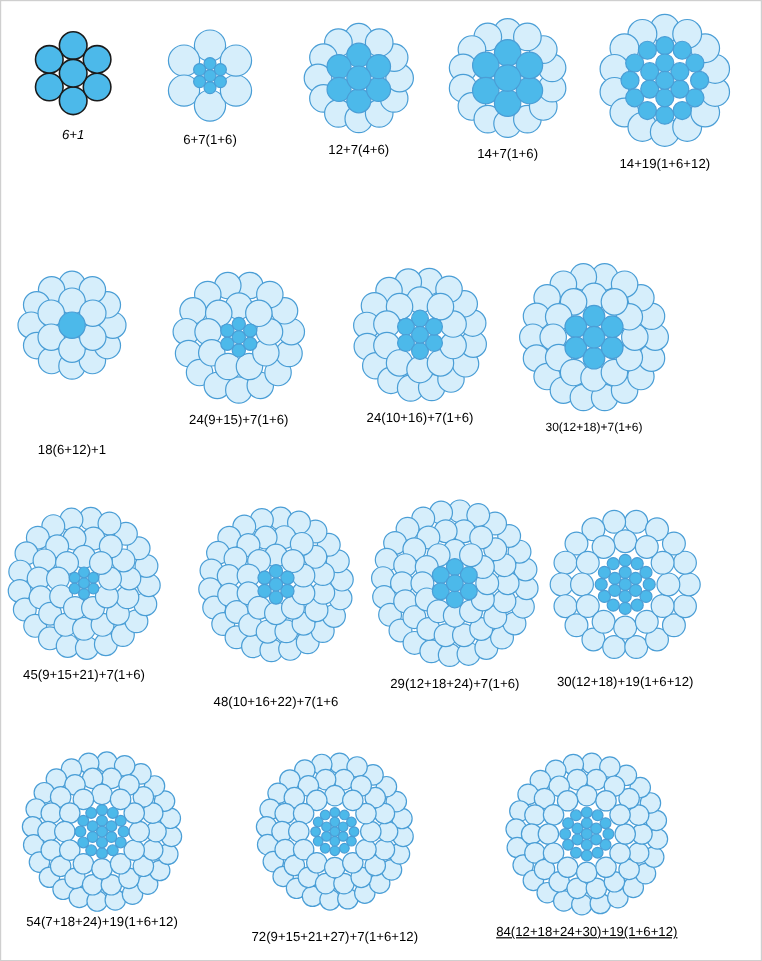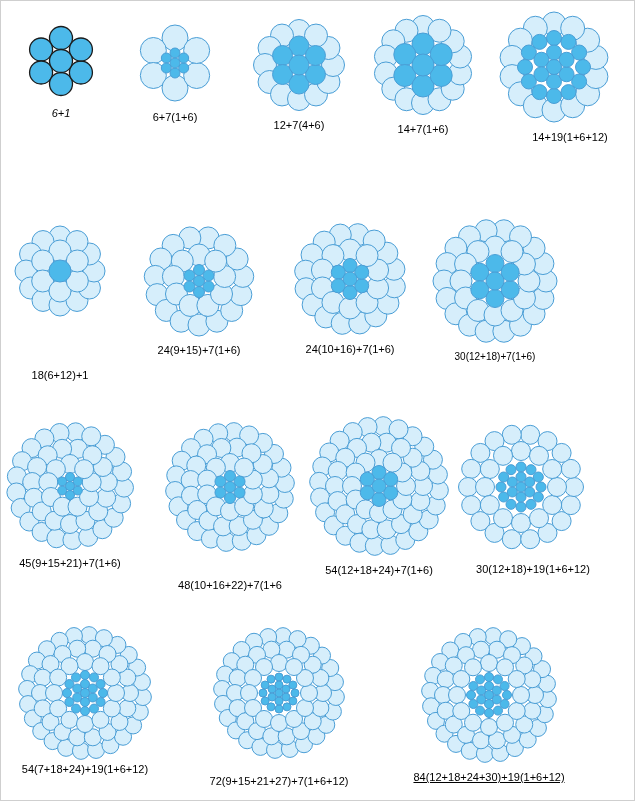--- a/index.html
+++ b/index.html
@@ -169,21 +169,21 @@
             <circle cx="14.50" cy="-25.11" r="7.5" fill="#4cb9ea" stroke="#4a9ed6" stroke-width="1"></circle>
             <circle cx="0.00" cy="-14.50" r="7.5" fill="#4cb9ea" stroke="#4a9ed6" stroke-width="1"></circle>
             <circle cx="-12.56" cy="-7.25" r="7.5" fill="#4cb9ea" stroke="#4a9ed6" stroke-width="1"></circle>
             <circle cx="-12.56" cy="7.25" r="7.5" fill="#4cb9ea" stroke="#4a9ed6" stroke-width="1"></circle>
             <circle cx="-0.00" cy="14.50" r="7.5" fill="#4cb9ea" stroke="#4a9ed6" stroke-width="1"></circle>
             <circle cx="12.56" cy="7.25" r="7.5" fill="#4cb9ea" stroke="#4a9ed6" stroke-width="1"></circle>
             <circle cx="12.56" cy="-7.25" r="7.5" fill="#4cb9ea" stroke="#4a9ed6" stroke-width="1"></circle>
             <circle cx="0.00" cy="0.00" r="7.5" fill="#4cb9ea" stroke="#4a9ed6" stroke-width="1"></circle>
           </svg>
         </div>
-        <div class="caption" style="top: 120px; font-size: 11px; color: rgb(0, 0, 0); margin-left: 16px;">14+19(1+6+12)</div>
+        <div class="caption" style="top: 120px; font-size: 11px; color: rgb(0, 0, 0);">14+19(1+6+12)</div>
       </div>
       <div class="fig" style="left: 14px; top: 225px; width: 90px;">
         <div class="canvas" style="height: 90px;">
           <svg width="90" height="90" viewBox="-45 -45 90 90">
             <circle cx="0.00" cy="-34.00" r="11" fill="#d6eefb" stroke="#4a9ed6" stroke-width="1"></circle>
             <circle cx="-17.00" cy="-29.44" r="11" fill="#d6eefb" stroke="#4a9ed6" stroke-width="1"></circle>
             <circle cx="-29.44" cy="-17.00" r="11" fill="#d6eefb" stroke="#4a9ed6" stroke-width="1"></circle>
             <circle cx="-34.00" cy="-0.00" r="11" fill="#d6eefb" stroke="#4a9ed6" stroke-width="1"></circle>
             <circle cx="-29.44" cy="17.00" r="11" fill="#d6eefb" stroke="#4a9ed6" stroke-width="1"></circle>
             <circle cx="-17.00" cy="29.44" r="11" fill="#d6eefb" stroke="#4a9ed6" stroke-width="1"></circle>
@@ -506,21 +506,21 @@
             <circle cx="13.50" cy="-23.38" r="9.5" fill="#d6eefb" stroke="#4a9ed6" stroke-width="1"></circle>
             <circle cx="0.00" cy="-13.50" r="7" fill="#4cb9ea" stroke="#4a9ed6" stroke-width="1"></circle>
             <circle cx="-11.69" cy="-6.75" r="7" fill="#4cb9ea" stroke="#4a9ed6" stroke-width="1"></circle>
             <circle cx="-11.69" cy="6.75" r="7" fill="#4cb9ea" stroke="#4a9ed6" stroke-width="1"></circle>
             <circle cx="-0.00" cy="13.50" r="7" fill="#4cb9ea" stroke="#4a9ed6" stroke-width="1"></circle>
             <circle cx="11.69" cy="6.75" r="7" fill="#4cb9ea" stroke="#4a9ed6" stroke-width="1"></circle>
             <circle cx="11.69" cy="-6.75" r="7" fill="#4cb9ea" stroke="#4a9ed6" stroke-width="1"></circle>
             <circle cx="0.00" cy="0.00" r="7" fill="#4cb9ea" stroke="#4a9ed6" stroke-width="1"></circle>
           </svg>
         </div>
-        <div class="caption" style="top: 148px; font-size: 11px; color: rgb(0, 0, 0);">54(12+18+24)+7(1+6)</div>
+        <div class="caption" style="top: 148px; font-size: 11px; color: rgb(0, 0, 0);">29(12+18+24)+7(1+6)</div>
       </div>
       <div class="fig" style="left: 452px; top: 418px; width: 136px;">
         <div class="canvas" style="height: 136px;">
           <svg width="136" height="136" viewBox="-68 -68 136 136">
             <circle cx="9.20" cy="-52.19" r="9.5" fill="#d6eefb" stroke="#4a9ed6" stroke-width="1"></circle>
             <circle cx="-9.20" cy="-52.19" r="9.5" fill="#d6eefb" stroke="#4a9ed6" stroke-width="1"></circle>
             <circle cx="-26.50" cy="-45.90" r="9.5" fill="#d6eefb" stroke="#4a9ed6" stroke-width="1"></circle>
             <circle cx="-40.60" cy="-34.07" r="9.5" fill="#d6eefb" stroke="#4a9ed6" stroke-width="1"></circle>
             <circle cx="-49.80" cy="-18.13" r="9.5" fill="#d6eefb" stroke="#4a9ed6" stroke-width="1"></circle>
             <circle cx="-53.00" cy="-0.00" r="9.5" fill="#d6eefb" stroke="#4a9ed6" stroke-width="1"></circle>
@@ -562,21 +562,21 @@
             <circle cx="10.00" cy="-17.32" r="5" fill="#4cb9ea" stroke="#4a9ed6" stroke-width="1"></circle>
             <circle cx="0.00" cy="-10.00" r="5" fill="#4cb9ea" stroke="#4a9ed6" stroke-width="1"></circle>
             <circle cx="-8.66" cy="-5.00" r="5" fill="#4cb9ea" stroke="#4a9ed6" stroke-width="1"></circle>
             <circle cx="-8.66" cy="5.00" r="5" fill="#4cb9ea" stroke="#4a9ed6" stroke-width="1"></circle>
             <circle cx="-0.00" cy="10.00" r="5" fill="#4cb9ea" stroke="#4a9ed6" stroke-width="1"></circle>
             <circle cx="8.66" cy="5.00" r="5" fill="#4cb9ea" stroke="#4a9ed6" stroke-width="1"></circle>
             <circle cx="8.66" cy="-5.00" r="5" fill="#4cb9ea" stroke="#4a9ed6" stroke-width="1"></circle>
             <circle cx="0.00" cy="0.00" r="5" fill="#4cb9ea" stroke="#4a9ed6" stroke-width="1"></circle>
           </svg>
         </div>
-        <div class="caption" style="top: 144px; font-size: 11px; color: rgb(0, 0, 0); margin-left: 12px;">30(12+18)+19(1+6+12)</div>
+        <div class="caption" style="top: 144px; font-size: 11px; color: rgb(0, 0, 0);">30(12+18)+19(1+6+12)</div>
       </div>
       <div class="fig" style="left: 22px; top: 630px; width: 124px;">
         <div class="canvas" style="height: 124px;">
           <svg width="124" height="124" viewBox="-62 -62 124 124">
             <circle cx="4.05" cy="-57.86" r="8.5" fill="#d6eefb" stroke="#4a9ed6" stroke-width="1"></circle>
             <circle cx="-11.07" cy="-56.93" r="8.5" fill="#d6eefb" stroke="#4a9ed6" stroke-width="1"></circle>
             <circle cx="-25.43" cy="-52.13" r="8.5" fill="#d6eefb" stroke="#4a9ed6" stroke-width="1"></circle>
             <circle cx="-38.05" cy="-43.77" r="8.5" fill="#d6eefb" stroke="#4a9ed6" stroke-width="1"></circle>
             <circle cx="-48.08" cy="-32.43" r="8.5" fill="#d6eefb" stroke="#4a9ed6" stroke-width="1"></circle>
             <circle cx="-54.84" cy="-18.88" r="8.5" fill="#d6eefb" stroke="#4a9ed6" stroke-width="1"></circle>

